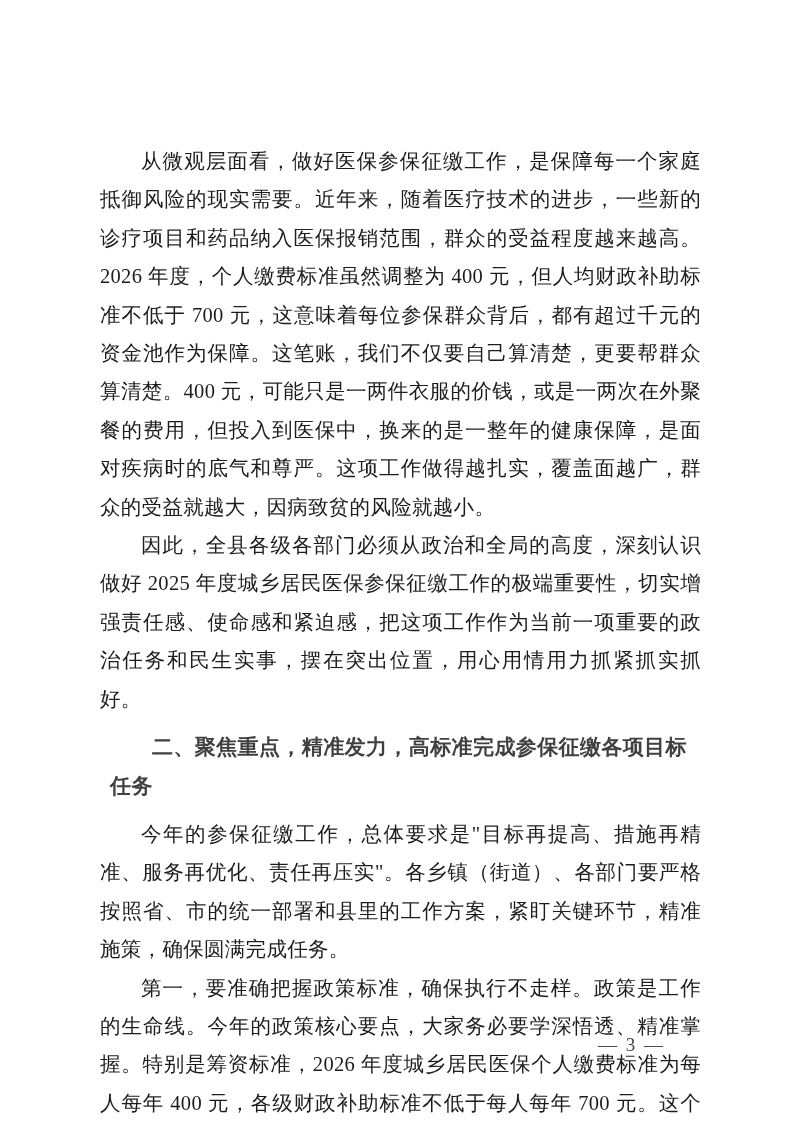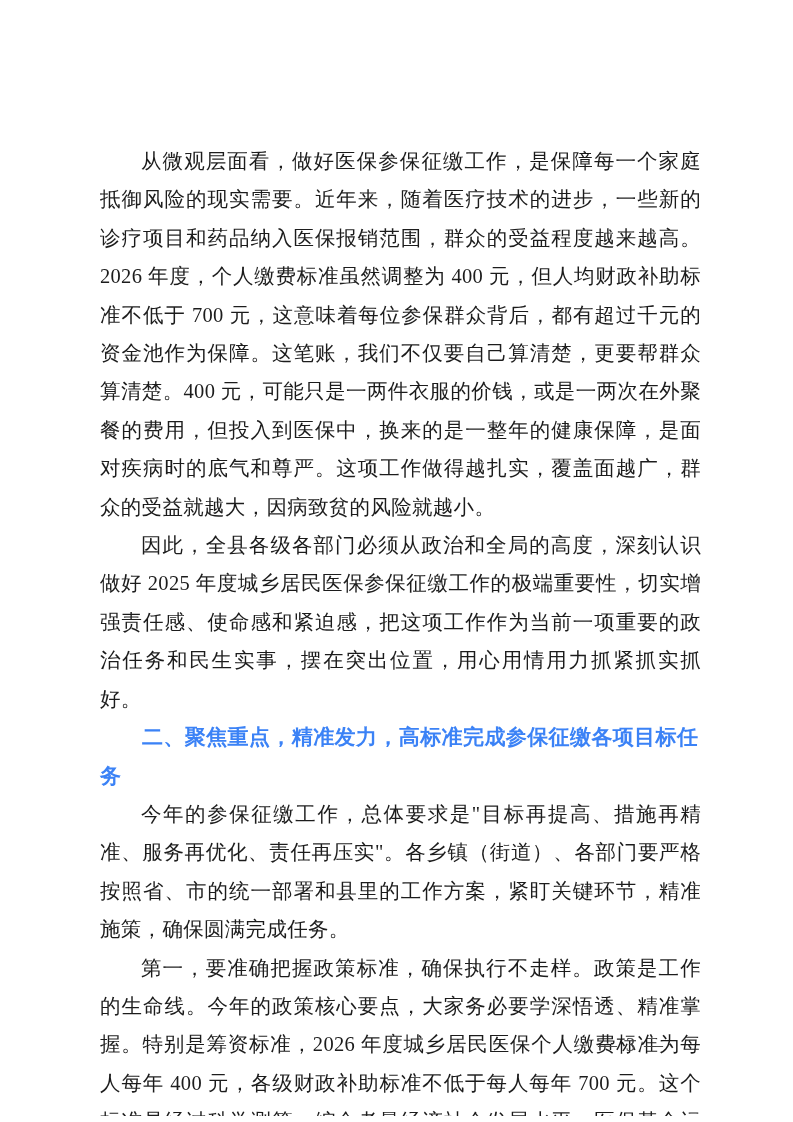--- a/index.html
+++ b/index.html
@@ -33,22 +33,22 @@
     letter-spacing: 0.3px;
     margin: 0;
   }
   .heading {
     font-family: "Liberation Sans", "DejaVu Sans", sans-serif;
     font-weight: bold;
     font-size: 21px;
     line-height: 38.4px;
     text-indent: 2em;
     letter-spacing: 0.4px;
-    margin: 0;
-    color: #3b82f6;
+    margin: 10px;
+    color: #404040;
   }
   .page-number {
     position: absolute;
     right: 128px;
     bottom: 60px;
     font-size: 19px;
     letter-spacing: 2px;
     color: #444444;
     font-family: "Liberation Serif", "DejaVu Serif", serif;
   }

